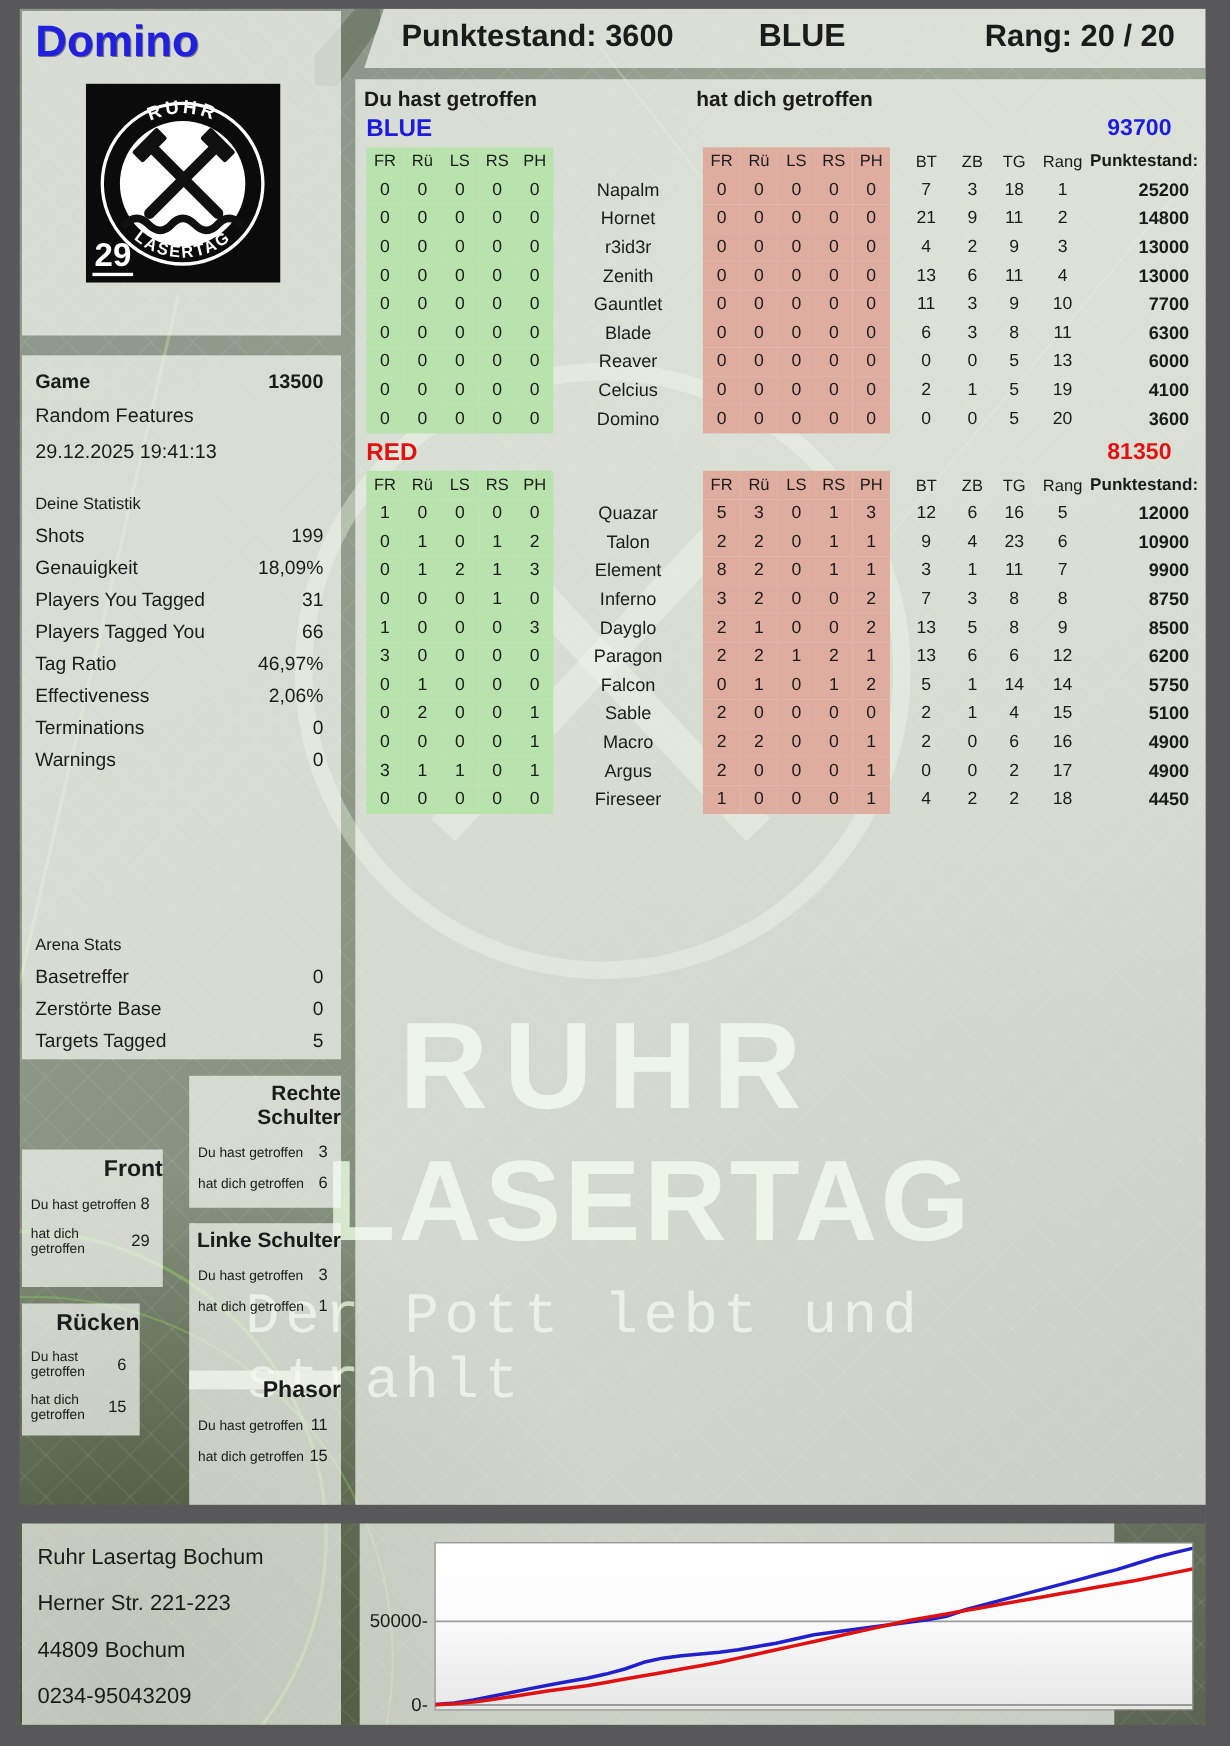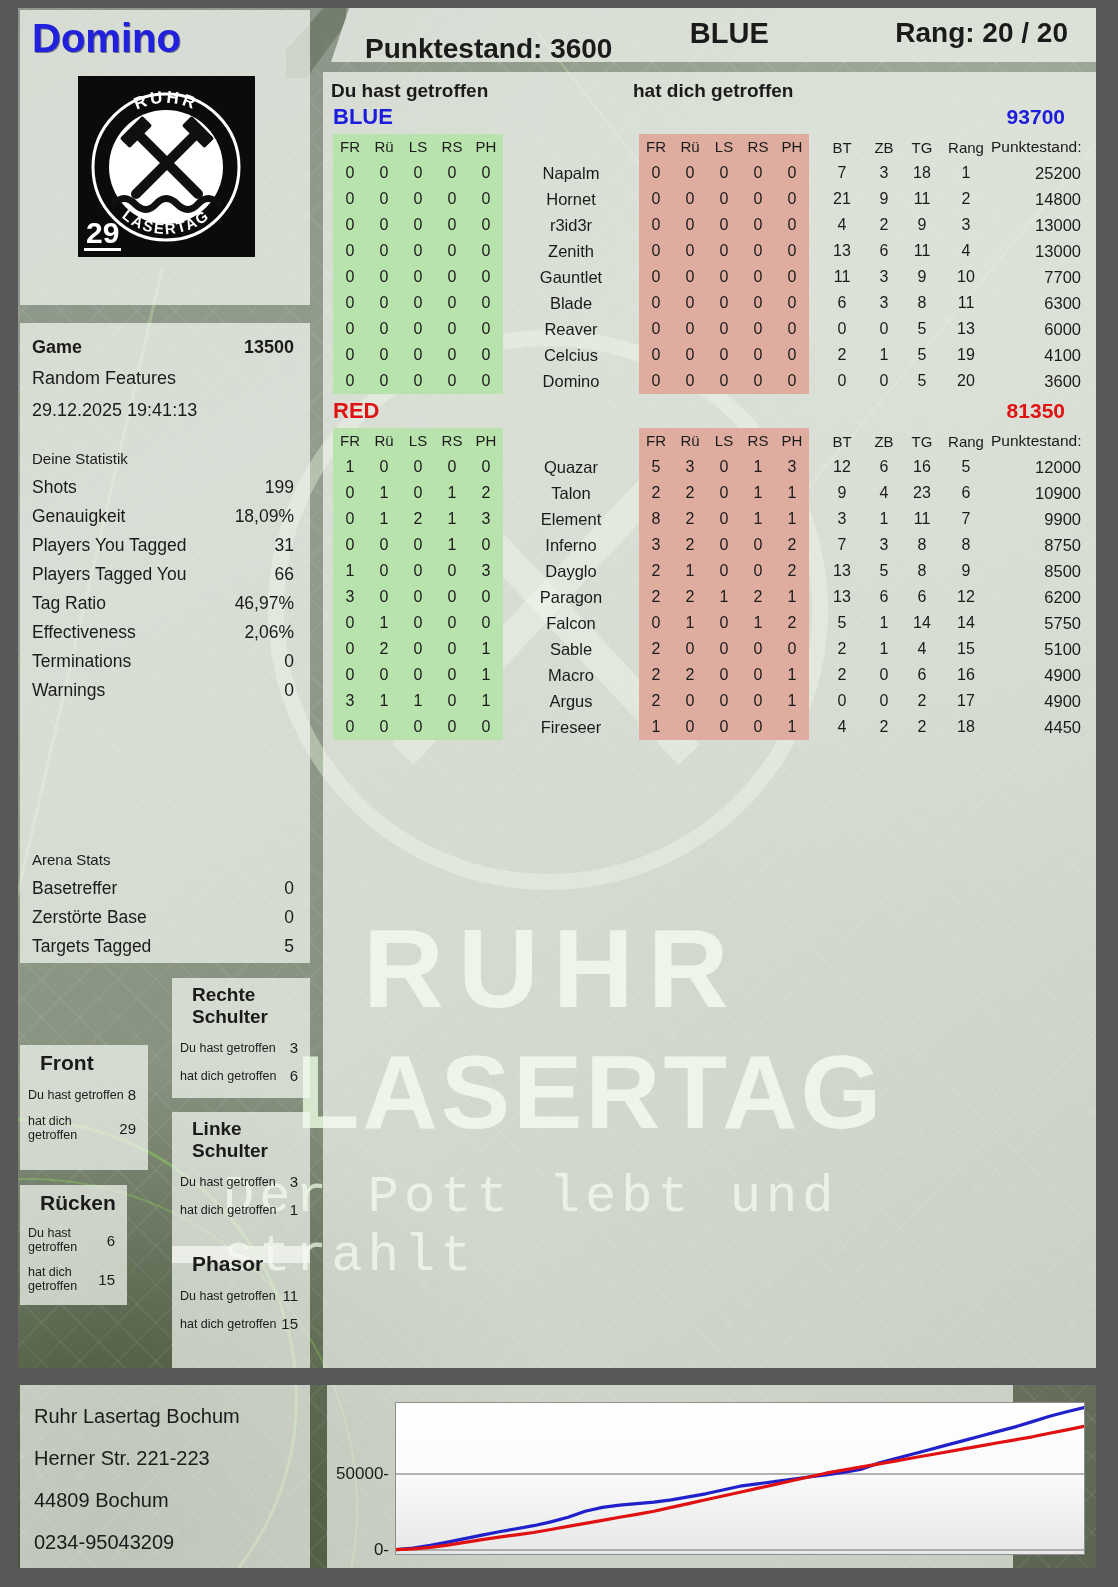--- a/index.html
+++ b/index.html
@@ -36,49 +36,49 @@
   .panel{position:absolute;background:rgba(247,250,243,0.70);z-index:2;}
   
   .player-name{position:absolute;left:12px;top:6px;font-size:40px;font-weight:bold;color:#2020dd;
                text-shadow:1px 1px 0 rgba(10,10,60,0.5);}
   .logo{position:absolute;left:58px;top:66px;width:177px;height:181px;}
   .logo svg{display:block;}
   .badge{position:absolute;left:6px;bottom:6px;color:#fff;font-weight:bold;font-size:30px;
          border-bottom:3px solid #fff;line-height:1.05;padding:0 2px;}
   
   .header-bar{clip-path:polygon(18px 0,100% 0,100% 100%,0 100%);}
-  .hb-left{position:absolute;left:34px;top:25px;font-size:28px;font-weight:bold;}
+  .hb-left{position:absolute;left:34px;top:9px;font-size:28px;font-weight:bold;}
   .hb-team{position:absolute;left:50%;transform:translateX(-30%);top:9px;font-size:29px;font-weight:bold;}
   .hb-right{position:absolute;right:28px;top:9px;font-size:28px;font-weight:bold;}
   
   .blockabs{position:absolute;left:12px;right:16px;}
   .srow{display:flex;justify-content:space-between;align-items:center;height:29px;font-size:17.5px;}
   .b{font-weight:bold;}
   .t18{font-size:18px;}
   .h19{font-size:15px;font-weight:normal;height:30px;display:flex;align-items:center;text-align:center;}
   .gline{height:32px;display:flex;align-items:center;font-size:18px;}
   
-  .zone-title{text-align:left;font-weight:bold;font-size:19px;margin-top:6px;margin-left:20px;}
+  .zone-title{text-align:right;font-weight:bold;font-size:19px;margin-top:6px;}
   .zrow{display:flex;justify-content:space-between;align-items:center;padding:0 12px 0 8px;margin-top:11px;}
   .zrow .zl{font-size:12.5px;}
   .zrow .zv{font-size:15px;}
   
   .mp-h{position:absolute;font-size:19px;font-weight:bold;}
   .teamline{position:absolute;left:10px;width:732px;display:flex;justify-content:space-between;align-items:center;}
   .tname{font-size:22px;font-weight:bold;}
   .ttotal{font-size:21px;font-weight:bold;}
   .blue{color:#1c1cdc;} .redc{color:#e01212;}
   .ttable{position:absolute;left:10px;width:748px;}
   .trow{display:grid;grid-template-columns:repeat(5,34px) 136px repeat(5,34px) 10px 46px 38px 38px 50px 1fr;
         align-items:center;height:26px;}
   .zc{text-align:center;font-size:16px;height:26px;line-height:26px;}
   .green{background:#b9e3ac;} .red{background:#dfaca0;}
   .nc{text-align:center;font-size:16.5px;}
   .sc{text-align:center;font-size:16px;}
-  .pc{text-align:right;font-size:16.5px;}
+  .pc{text-align:right;font-size:16.5px;font-weight:bold;}
   .thead .zc,.thead .sc{font-size:15px;}
   .thead .pc{font-size:15.5px;}
   
   .addr{padding:10px 0 0 14px;font-size:20px;}
   .addr div{height:42px;display:flex;align-items:center;}
   
   .ylab{position:absolute;text-align:right;width:62px;font-size:17px;}
   .plot{position:absolute;left:68px;top:17px;width:690px;height:153px;border:1px solid #8e8e8e;
         background:linear-gradient(180deg,#ffffff 0%,#fbfbfb 45%,#e7e7e7 100%);}
 </style>

